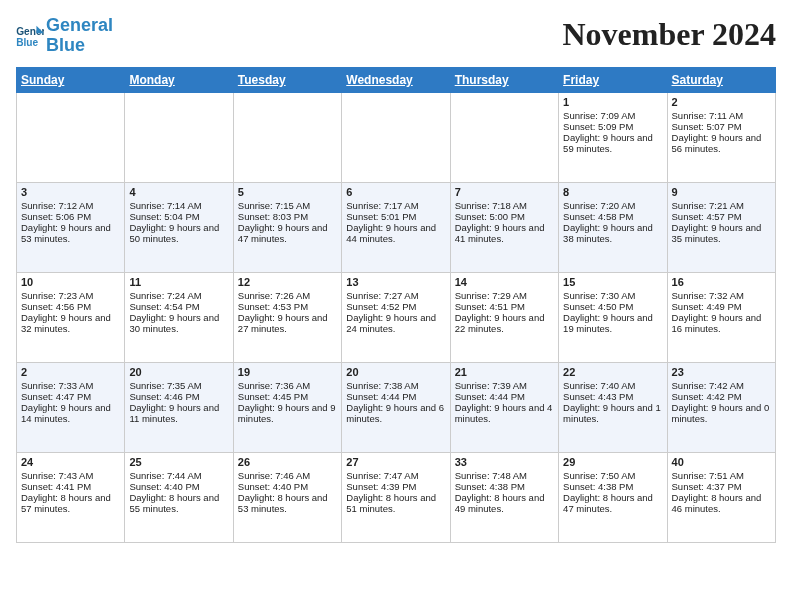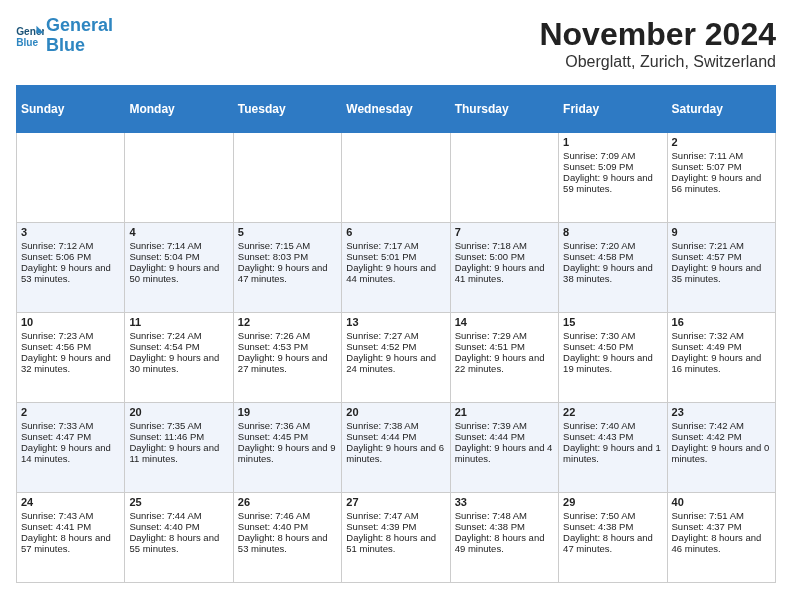--- a/index.html
+++ b/index.html
@@ -23,20 +23,21 @@
     }
     .logo-text span { color: #2e86c1; }
     .logo-icon {
       width: 28px;
       height: 24px;
       margin-right: 2px;
     }
     .title-section {
       text-align: right;
       margin-bottom: 8px;
+      font-family: Liberation Serif, serif;
     }
     .month-title {
       font-size: 32px;
       font-weight: bold;
       color: #222;
     }
     .location-title {
       font-size: 16px;
       color: #333;
     }
@@ -49,23 +50,24 @@
     table {
       width: 100%;
       border-collapse: collapse;
       table-layout: fixed;
     }
     thead tr th {
       background: #2e7ac4;
       color: #fff;
       font-size: 12px;
       font-weight: bold;
-      padding: 16px 4px;
+      padding: 5px 4px;
       text-align: left;
       border: 1px solid #2e7ac4;
+      text-decoration: underline;
     }
     tbody tr td {
       border: 1px solid #ccc;
       vertical-align: top;
       padding: 3px 4px;
       font-size: 9.5px;
       color: #222;
       height: 90px;
     }
     tbody tr:nth-child(odd) td {
@@ -94,21 +96,20 @@
       <text x="0" y="24" font-size="11" font-weight="bold" fill="#2e86c1">Blue</text>
       <polygon points="22,2 30,10 22,10" fill="#2e86c1"></polygon>
     </svg>
     <div>
       <div class="logo-text"><span>General</span></div>
       <div class="logo-text"><span style="color:#2e86c1">Blue</span></div>
     </div>
   </div>
   <div class="title-section">
     <div class="month-title">November 2024</div>
-    <div class="location-title">Oberglatt, Zurich, Switzerland</div>
   </div>
 </div>
 
 <table>
   <thead>
     <tr id="weekday-header">
     <th>Sunday</th>
         <th>Monday</th>
         <th>Tuesday</th>
         <th>Wednesday</th>
@@ -228,21 +229,21 @@
       <tr>
         <td>
           <span class="day-number">2</span>
           <div>Sunrise: 7:33 AM</div>
           <div>Sunset: 4:47 PM</div>
           <div>Daylight: 9 hours and 14 minutes.</div>
         </td>
         <td>
           <span class="day-number">20</span>
           <div>Sunrise: 7:35 AM</div>
-          <div>Sunset: 11:46 PM</div>
+          <div>Sunset: 4:46 PM</div>
           <div>Daylight: 9 hours and 11 minutes.</div>
         </td>
         <td>
           <span class="day-number">19</span>
           <div>Sunrise: 7:36 AM</div>
           <div>Sunset: 4:45 PM</div>
           <div>Daylight: 9 hours and 9 minutes.</div>
         </td>
         <td>
           <span class="day-number">20</span>

